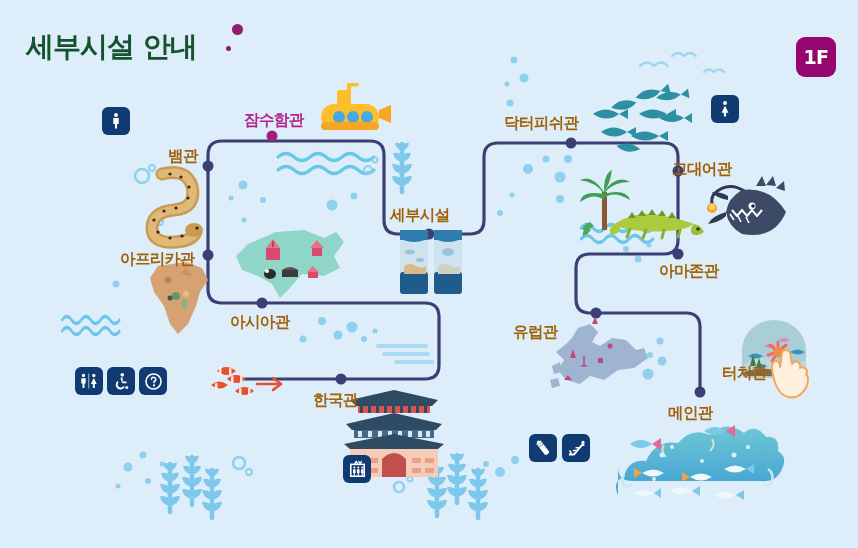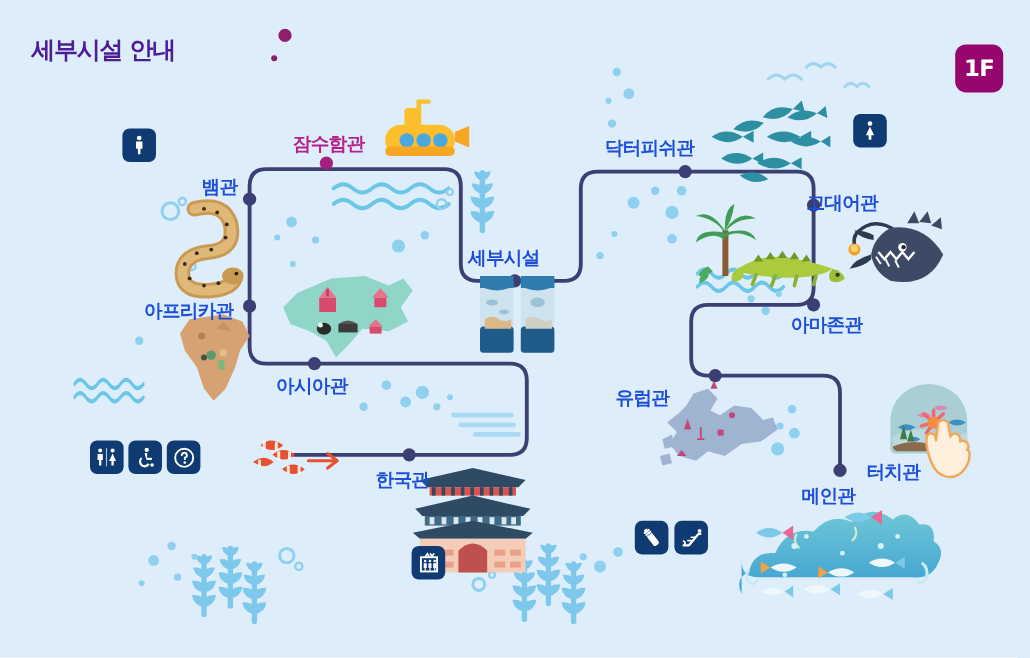--- a/index.html
+++ b/index.html
@@ -12,22 +12,22 @@
     position: relative;
     width: 858px; height: 548px;
     background: #ddeefa;
     overflow: hidden;
   }
   .abs { position: absolute; }
 
   
   #page-title {
     left: 26px; top: 28px;
-    font-size: 20px; font-weight: bold;
-    color: #4c1d95;
+    font-size: 28px; font-weight: bold;
+    color: #14532d;
     letter-spacing: -1px;
     white-space: nowrap;
   }
   .title-dot-big { left: 232px; top: 24px; width: 11px; height: 11px; border-radius: 50%; background:#8f1f6d; }
   .title-dot-small { left: 226px; top: 46px; width: 5px; height: 5px; border-radius: 50%; background:#8f1f6d; }
 
   
   #floor-badge {
     right: 22px; top: 37px;
     width: 40px; height: 40px;
@@ -52,21 +52,21 @@
   #path-layer, #decor-layer, #art-layer {
     position: absolute; left: 0; top: 0;
     width: 858px; height: 548px;
     pointer-events: none;
   }
 
   
   .zone-label {
     font-size: 15.5px;
     font-weight: bold;
-    color: #1d4ed8;
+    color: #a16207;
     white-space: nowrap;
     letter-spacing: -0.6px;
   }
   .zone-label.accent { color: #b4218c; }
 </style>
 </head>
 <body>
 
 <div id="map-root">
 
@@ -560,21 +560,21 @@
       <div class="abs zone-label" style="left: 168px; top: 146px;">뱀관</div>
       <div class="abs zone-label" style="left: 120px; top: 249px;">아프리카관</div>
       <div class="abs zone-label" style="left: 230px; top: 312px;">아시아관</div>
       <div class="abs zone-label" style="left: 390px; top: 205px;">세부시설</div>
       <div class="abs zone-label" style="left: 313px; top: 390px;">한국관</div>
       <div class="abs zone-label" style="left: 504px; top: 113px;">닥터피쉬관</div>
       <div class="abs zone-label" style="left: 672px; top: 159px;">고대어관</div>
       <div class="abs zone-label" style="left: 659px; top: 261px;">아마존관</div>
       <div class="abs zone-label" style="left: 513px; top: 322px;">유럽관</div>
       <div class="abs zone-label" style="left: 668px; top: 403px;">메인관</div>
-      <div class="abs zone-label" style="left: 722px; top: 383px; font-family: Liberation Mono, monospace;">터치관</div>
+      <div class="abs zone-label" style="left: 722px; top: 363px; font-family: Liberation Mono, monospace;">터치관</div>
     </div>
 
   <div id="facility-icons">
       <div class="abs fac-icon" style="left: 102px; top: 107px;">
         <svg width="18" height="18" viewBox="0 0 24 24">
           <circle cx="12" cy="4" r="2.6" fill="#fff"></circle>
           <path d="M8.4,8h7.2v8h-2.2v6h-2.8v-6H8.4z" fill="#fff"></path>
         </svg>
       </div>
       <div class="abs fac-icon" style="left: 711px; top: 95px;">

